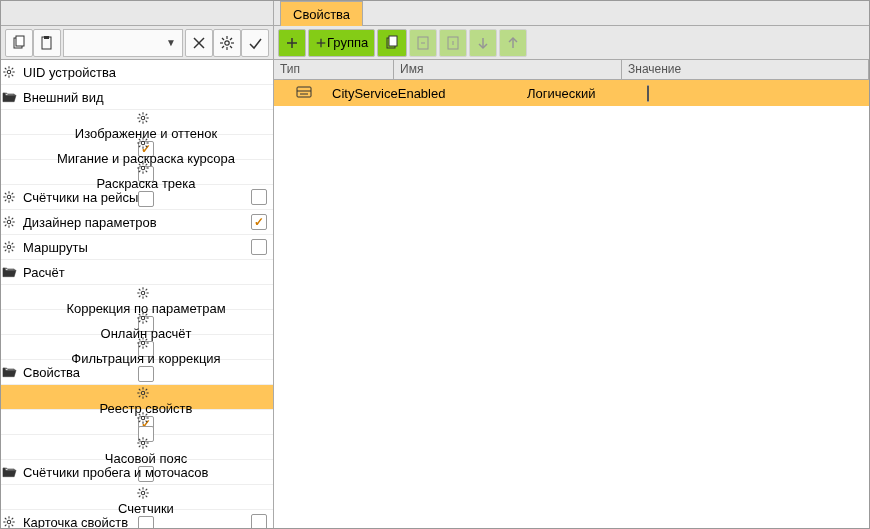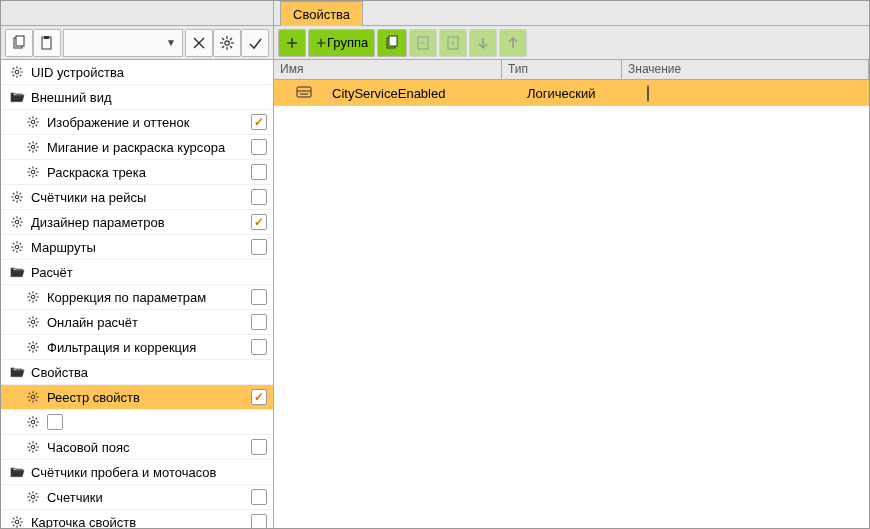--- a/index.html
+++ b/index.html
@@ -93,22 +93,22 @@
     justify-content: center;
     background: #fff;
     flex-shrink: 0;
   }
   .tree-row .chk.checked::after {
     content: "✓";
     font-size: 12px;
     color: #d07a00;
     font-weight: bold;
   }
-  .ind0 { padding-left: 8px; }
-  .ind1 { padding-left: 24px; }
+  .ind0 { }
+  .ind1 { padding-left: 24px; flex-direction: column; }
 
   
   .right {
     flex: 1;
     display: flex;
     flex-direction: column;
     background: #fff;
   }
   .right-tabs {
     height: 25px;
@@ -605,22 +605,22 @@
           </svg>
       </div>
       <div class="rbtn disabled">
         <svg width="14" height="14" viewBox="0 0 14 14">
             <line x1="7" y1="3" x2="7" y2="12" stroke="#333" stroke-width="1.5"></line>
             <polyline points="3,6 7,2 11,6" fill="none" stroke="#333" stroke-width="1.5"></polyline>
           </svg>
       </div>
     </div>
     <div class="grid-header">
+      <div class="gh-col col-type">Тип</div>
       <div class="gh-col col-name">Имя</div>
-      <div class="gh-col col-type">Тип</div>
       <div class="gh-col col-value">Значение</div>
     </div>
     <div class="grid-body" id="grid-body">
         <div class="grid-row">
           <div class="gc gc-name">
             <span><svg width="16" height="14" viewBox="0 0 16 14">
                 <rect x="1" y="2" width="14" height="10" rx="1" fill="none" stroke="#333" stroke-width="1"></rect>
                 <line x1="1" y1="6" x2="15" y2="6" stroke="#333"></line>
                 <line x1="4" y1="9" x2="12" y2="9" stroke="#333"></line>
               </svg></span>

